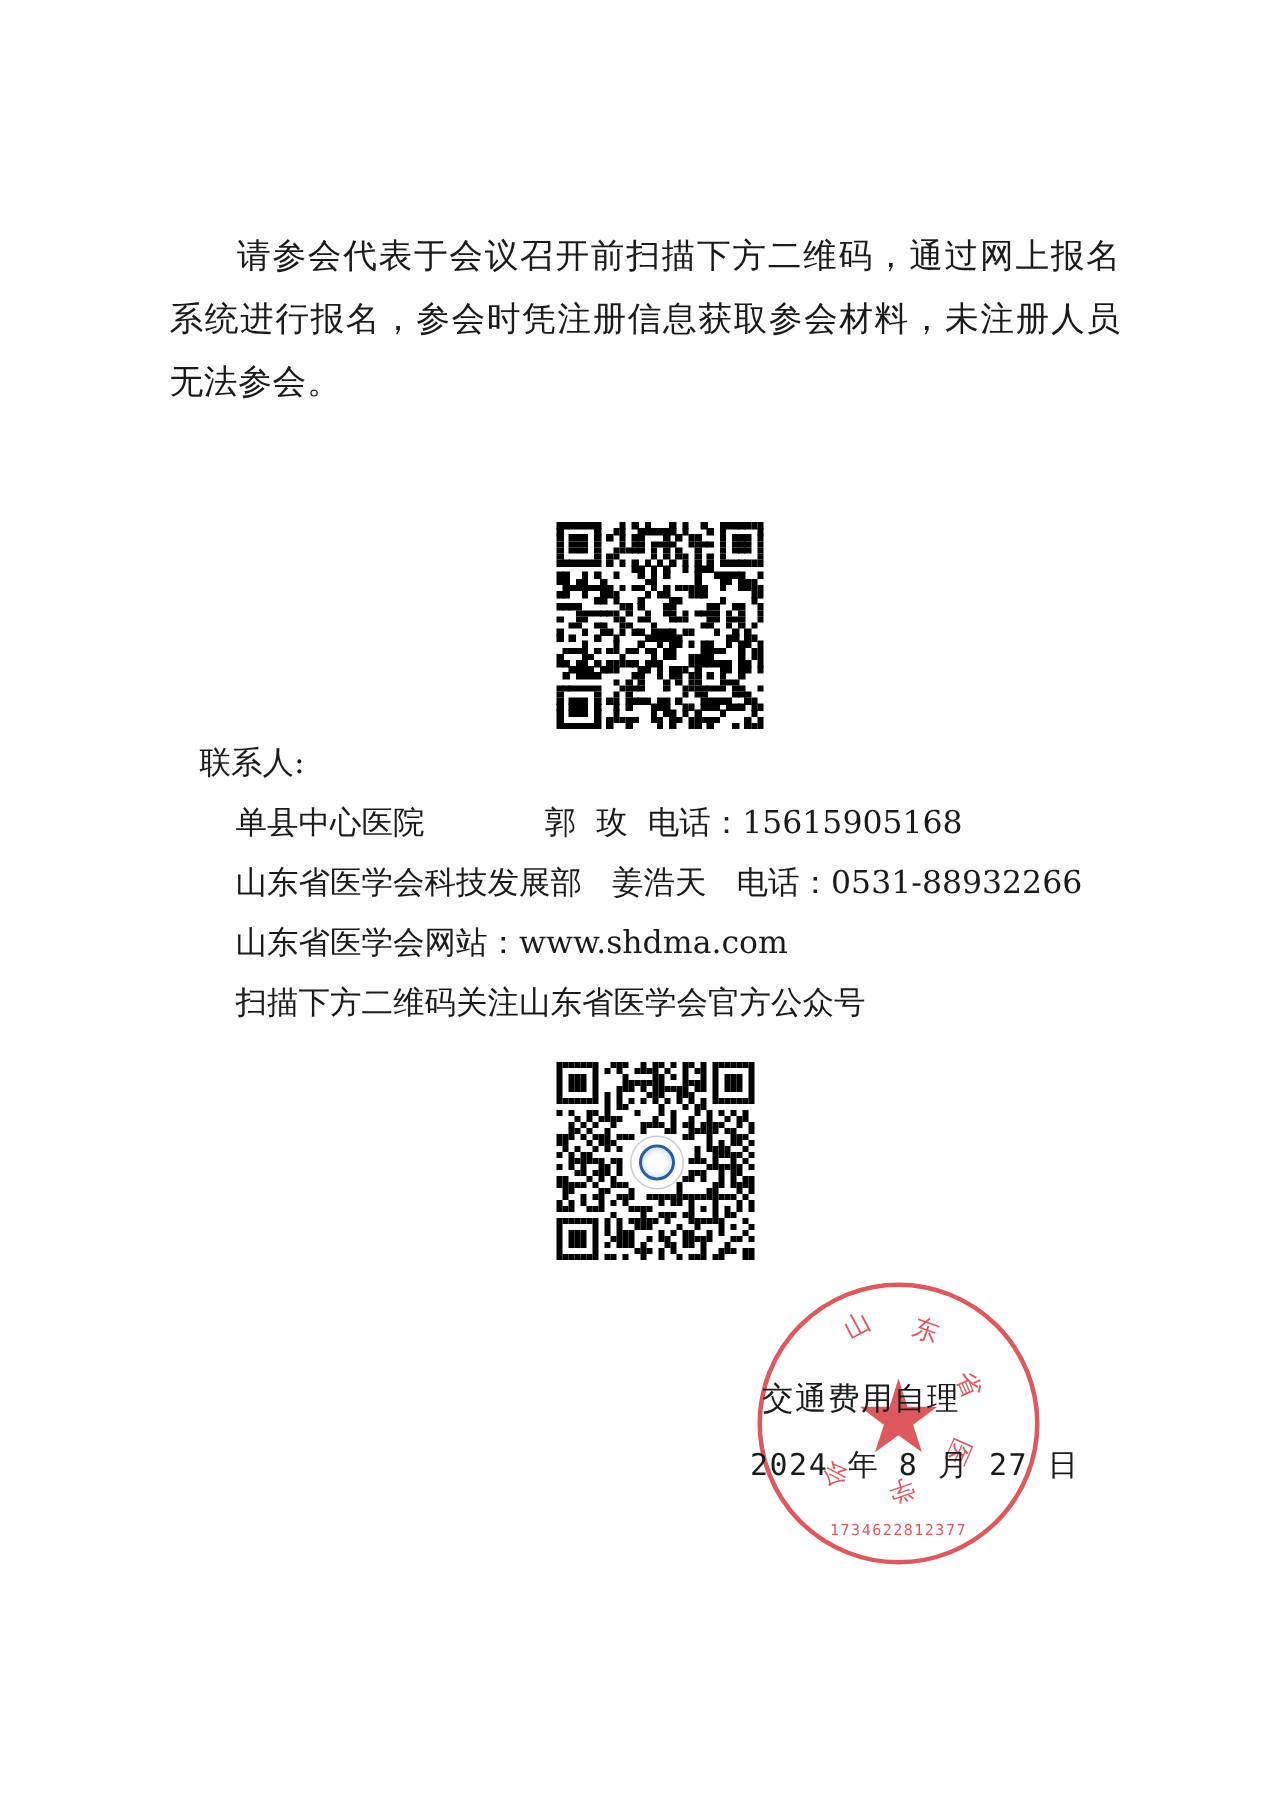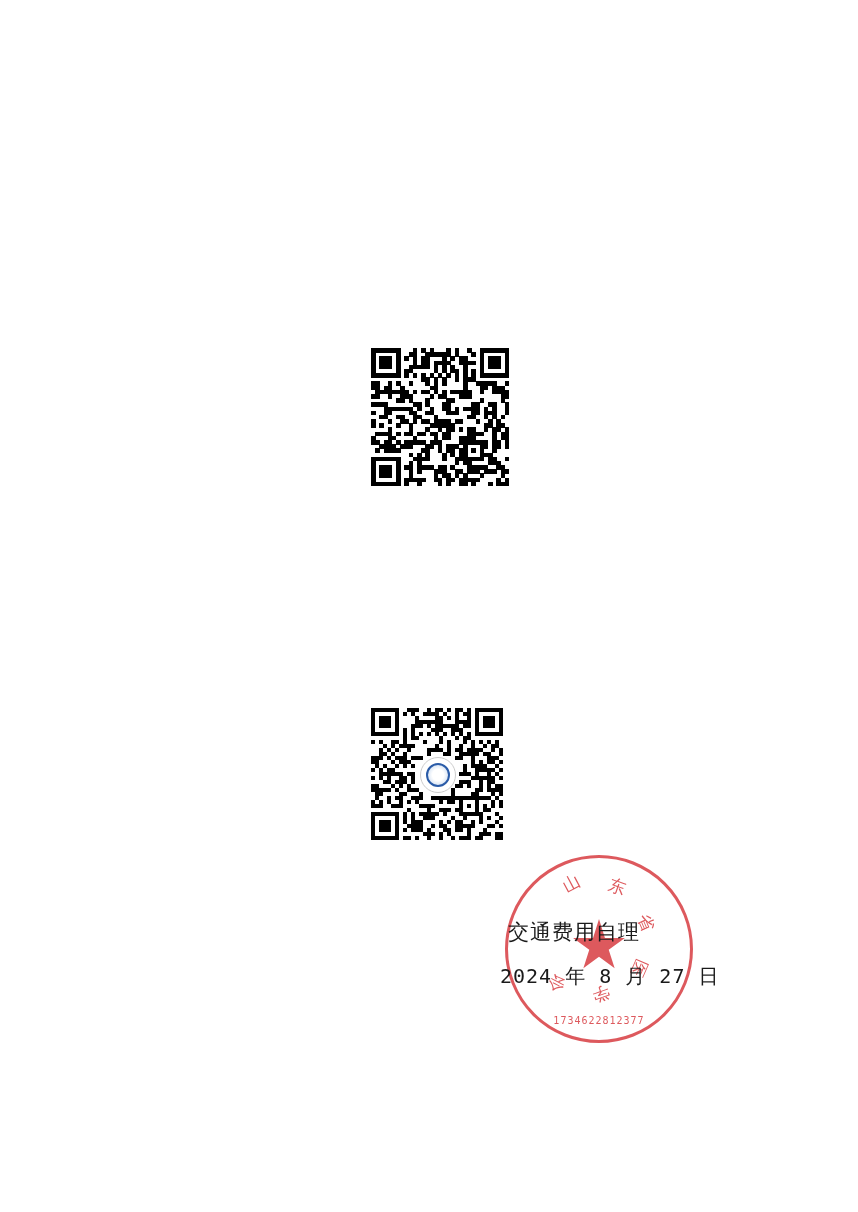--- a/index.html
+++ b/index.html
@@ -155,20 +155,21 @@
     letter-spacing: 1px;
     font-family: "DejaVu Sans Mono", "Liberation Mono", monospace;
   }
 </style>
 </head>
 <body>
 
 <div class="page">
 
   <div class="body-text">
+    <p class="para indent">请参会代表于会议召开前扫描下方二维码，通过网上报名系统进行报名，参会时凭注册信息获取参会材料，未注册人员无法参会。</p>
   </div>
 
   <div class="qr" id="qr1" style="left:371px; top:348px; width:138px; height:138px;">
       <i class="qr-cell" style="left:0.00px;top:0.00px;width:4.58px;height:4.58px"></i>
       <i class="qr-cell" style="left:4.18px;top:0.00px;width:4.58px;height:4.58px"></i>
       <i class="qr-cell" style="left:8.36px;top:0.00px;width:4.58px;height:4.58px"></i>
       <i class="qr-cell" style="left:12.55px;top:0.00px;width:4.58px;height:4.58px"></i>
       <i class="qr-cell" style="left:16.73px;top:0.00px;width:4.58px;height:4.58px"></i>
       <i class="qr-cell" style="left:20.91px;top:0.00px;width:4.58px;height:4.58px"></i>
       <i class="qr-cell" style="left:25.09px;top:0.00px;width:4.58px;height:4.58px"></i>
@@ -695,20 +696,27 @@
       <i class="qr-cell" style="left:75.27px;top:133.82px;width:4.58px;height:4.58px"></i>
       <i class="qr-cell" style="left:87.82px;top:133.82px;width:4.58px;height:4.58px"></i>
       <i class="qr-cell" style="left:92.00px;top:133.82px;width:4.58px;height:4.58px"></i>
       <i class="qr-cell" style="left:100.36px;top:133.82px;width:4.58px;height:4.58px"></i>
       <i class="qr-cell" style="left:117.09px;top:133.82px;width:4.58px;height:4.58px"></i>
       <i class="qr-cell" style="left:125.45px;top:133.82px;width:4.58px;height:4.58px"></i>
       <i class="qr-cell" style="left:129.64px;top:133.82px;width:4.58px;height:4.58px"></i>
       <i class="qr-cell" style="left:133.82px;top:133.82px;width:4.58px;height:4.58px"></i>
     </div>
 
+  <div class="contacts">
+    <div class="line">联系人:</div>
+    <div class="line indent">单县中心医院            郭  玫  电话：15615905168</div>
+    <div class="line indent">山东省医学会科技发展部   姜浩天   电话：0531-88932266</div>
+    <div class="line indent">山东省医学会网站：www.shdma.com</div>
+    <div class="line indent">扫描下方二维码关注山东省医学会官方公众号</div>
+  </div>
 
   <div class="qr" id="qr2" style="left:371px; top:708px; width:132px; height:132px;">
       <i class="qr-cell" style="left:0.00px;top:0.00px;width:4.40px;height:4.40px"></i>
       <i class="qr-cell" style="left:4.00px;top:0.00px;width:4.40px;height:4.40px"></i>
       <i class="qr-cell" style="left:8.00px;top:0.00px;width:4.40px;height:4.40px"></i>
       <i class="qr-cell" style="left:12.00px;top:0.00px;width:4.40px;height:4.40px"></i>
       <i class="qr-cell" style="left:16.00px;top:0.00px;width:4.40px;height:4.40px"></i>
       <i class="qr-cell" style="left:20.00px;top:0.00px;width:4.40px;height:4.40px"></i>
       <i class="qr-cell" style="left:24.00px;top:0.00px;width:4.40px;height:4.40px"></i>
       <i class="qr-cell" style="left:36.00px;top:0.00px;width:4.40px;height:4.40px"></i>

